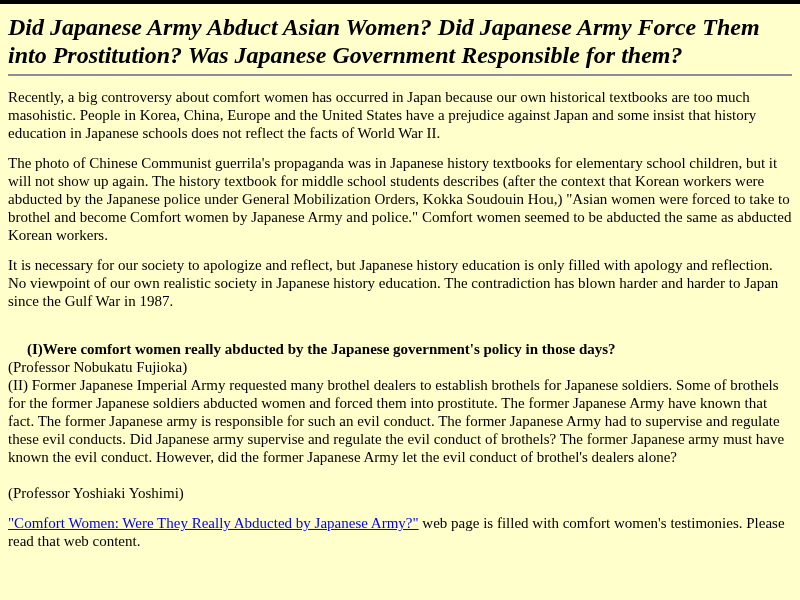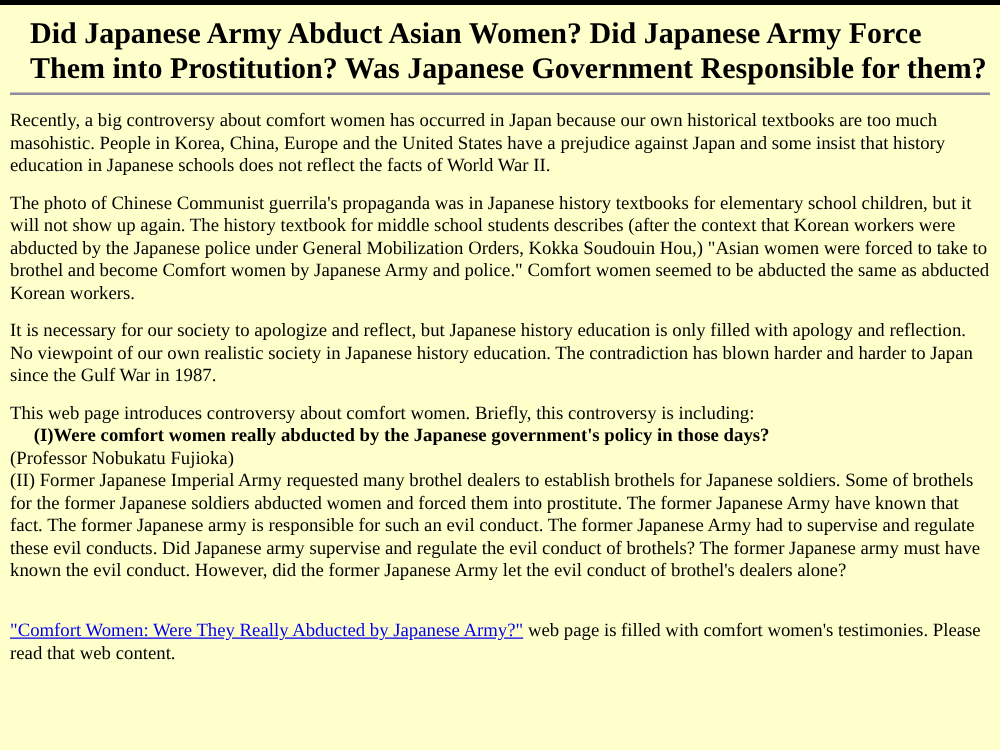--- a/index.html
+++ b/index.html
@@ -19,21 +19,22 @@
     padding: 6px 8px 0 8px;
     color: #000000;
     font-family: "Liberation Serif", "DejaVu Serif", serif;
     font-size: 15px;
     line-height: 1.2;
   }
   h1.page-title {
     font-size: 24px;
     line-height: 1.15;
     font-weight: bold;
-    margin: 4px 0 5px 16px;
+    margin: 4px 0 5px 0;
+    font-style: italic;
   }
   hr.divider {
     border: 0;
     height: 2px;
     background: #8c8c9e;
     margin: 5px 0 0 0;
   }
   p {
     margin: 12px 0;
   }
@@ -61,25 +62,26 @@
 
   <p>
     <span>The photo of Chinese Communist guerrila's propaganda was in Japanese history textbooks for elementary school children, but it will not show up again. The history textbook for middle school students describes (after the context that Korean workers were abducted by the Japanese police under General Mobilization Orders, Kokka Soudouin Hou,) "Asian women were forced to take to brothel and become Comfort women by Japanese Army and police." Comfort women seemed to be abducted the same as abducted Korean workers.</span>
   </p>
 
   <p>
     <span>It is necessary for our society to apologize and reflect, but Japanese history education is only filled with apology and reflection. No viewpoint of our own realistic society in Japanese history education. The contradiction has blown harder and harder to Japan since the Gulf War in 1987.</span>
   </p>
 
   <p>
-    <span>This web page introduces controversy about comfort women. Briefly, this controversy is including:</span><br>
+    <br>
     <b>(I)Were comfort women really abducted by the Japanese government's policy in those days?</b><br>
     <span>(Professor Nobukatu Fujioka)</span><br>
     <span>(II) Former Japanese Imperial Army requested many brothel dealers to establish brothels for Japanese soldiers. Some of brothels for the former Japanese soldiers abducted women and forced them into prostitute. The former Japanese Army have known that fact. The former Japanese army is responsible for such an evil conduct. The former Japanese Army had to supervise and regulate these evil conducts. Did Japanese army supervise and regulate the evil conduct of brothels? The former Japanese army must have known the evil conduct. However, did the former Japanese Army let the evil conduct of brothel's dealers alone?</span><br>
     <br>
+    <span>(Professor Yoshiaki Yoshimi)</span>
   </p>
 
 
   <p>
     <a class="page-link">"Comfort Women: Were They Really Abducted by Japanese Army?"</a><span> web page is filled with comfort women's testimonies. Please read that web content.</span>
   </p>
 
 </div>
 
 </body></html>

